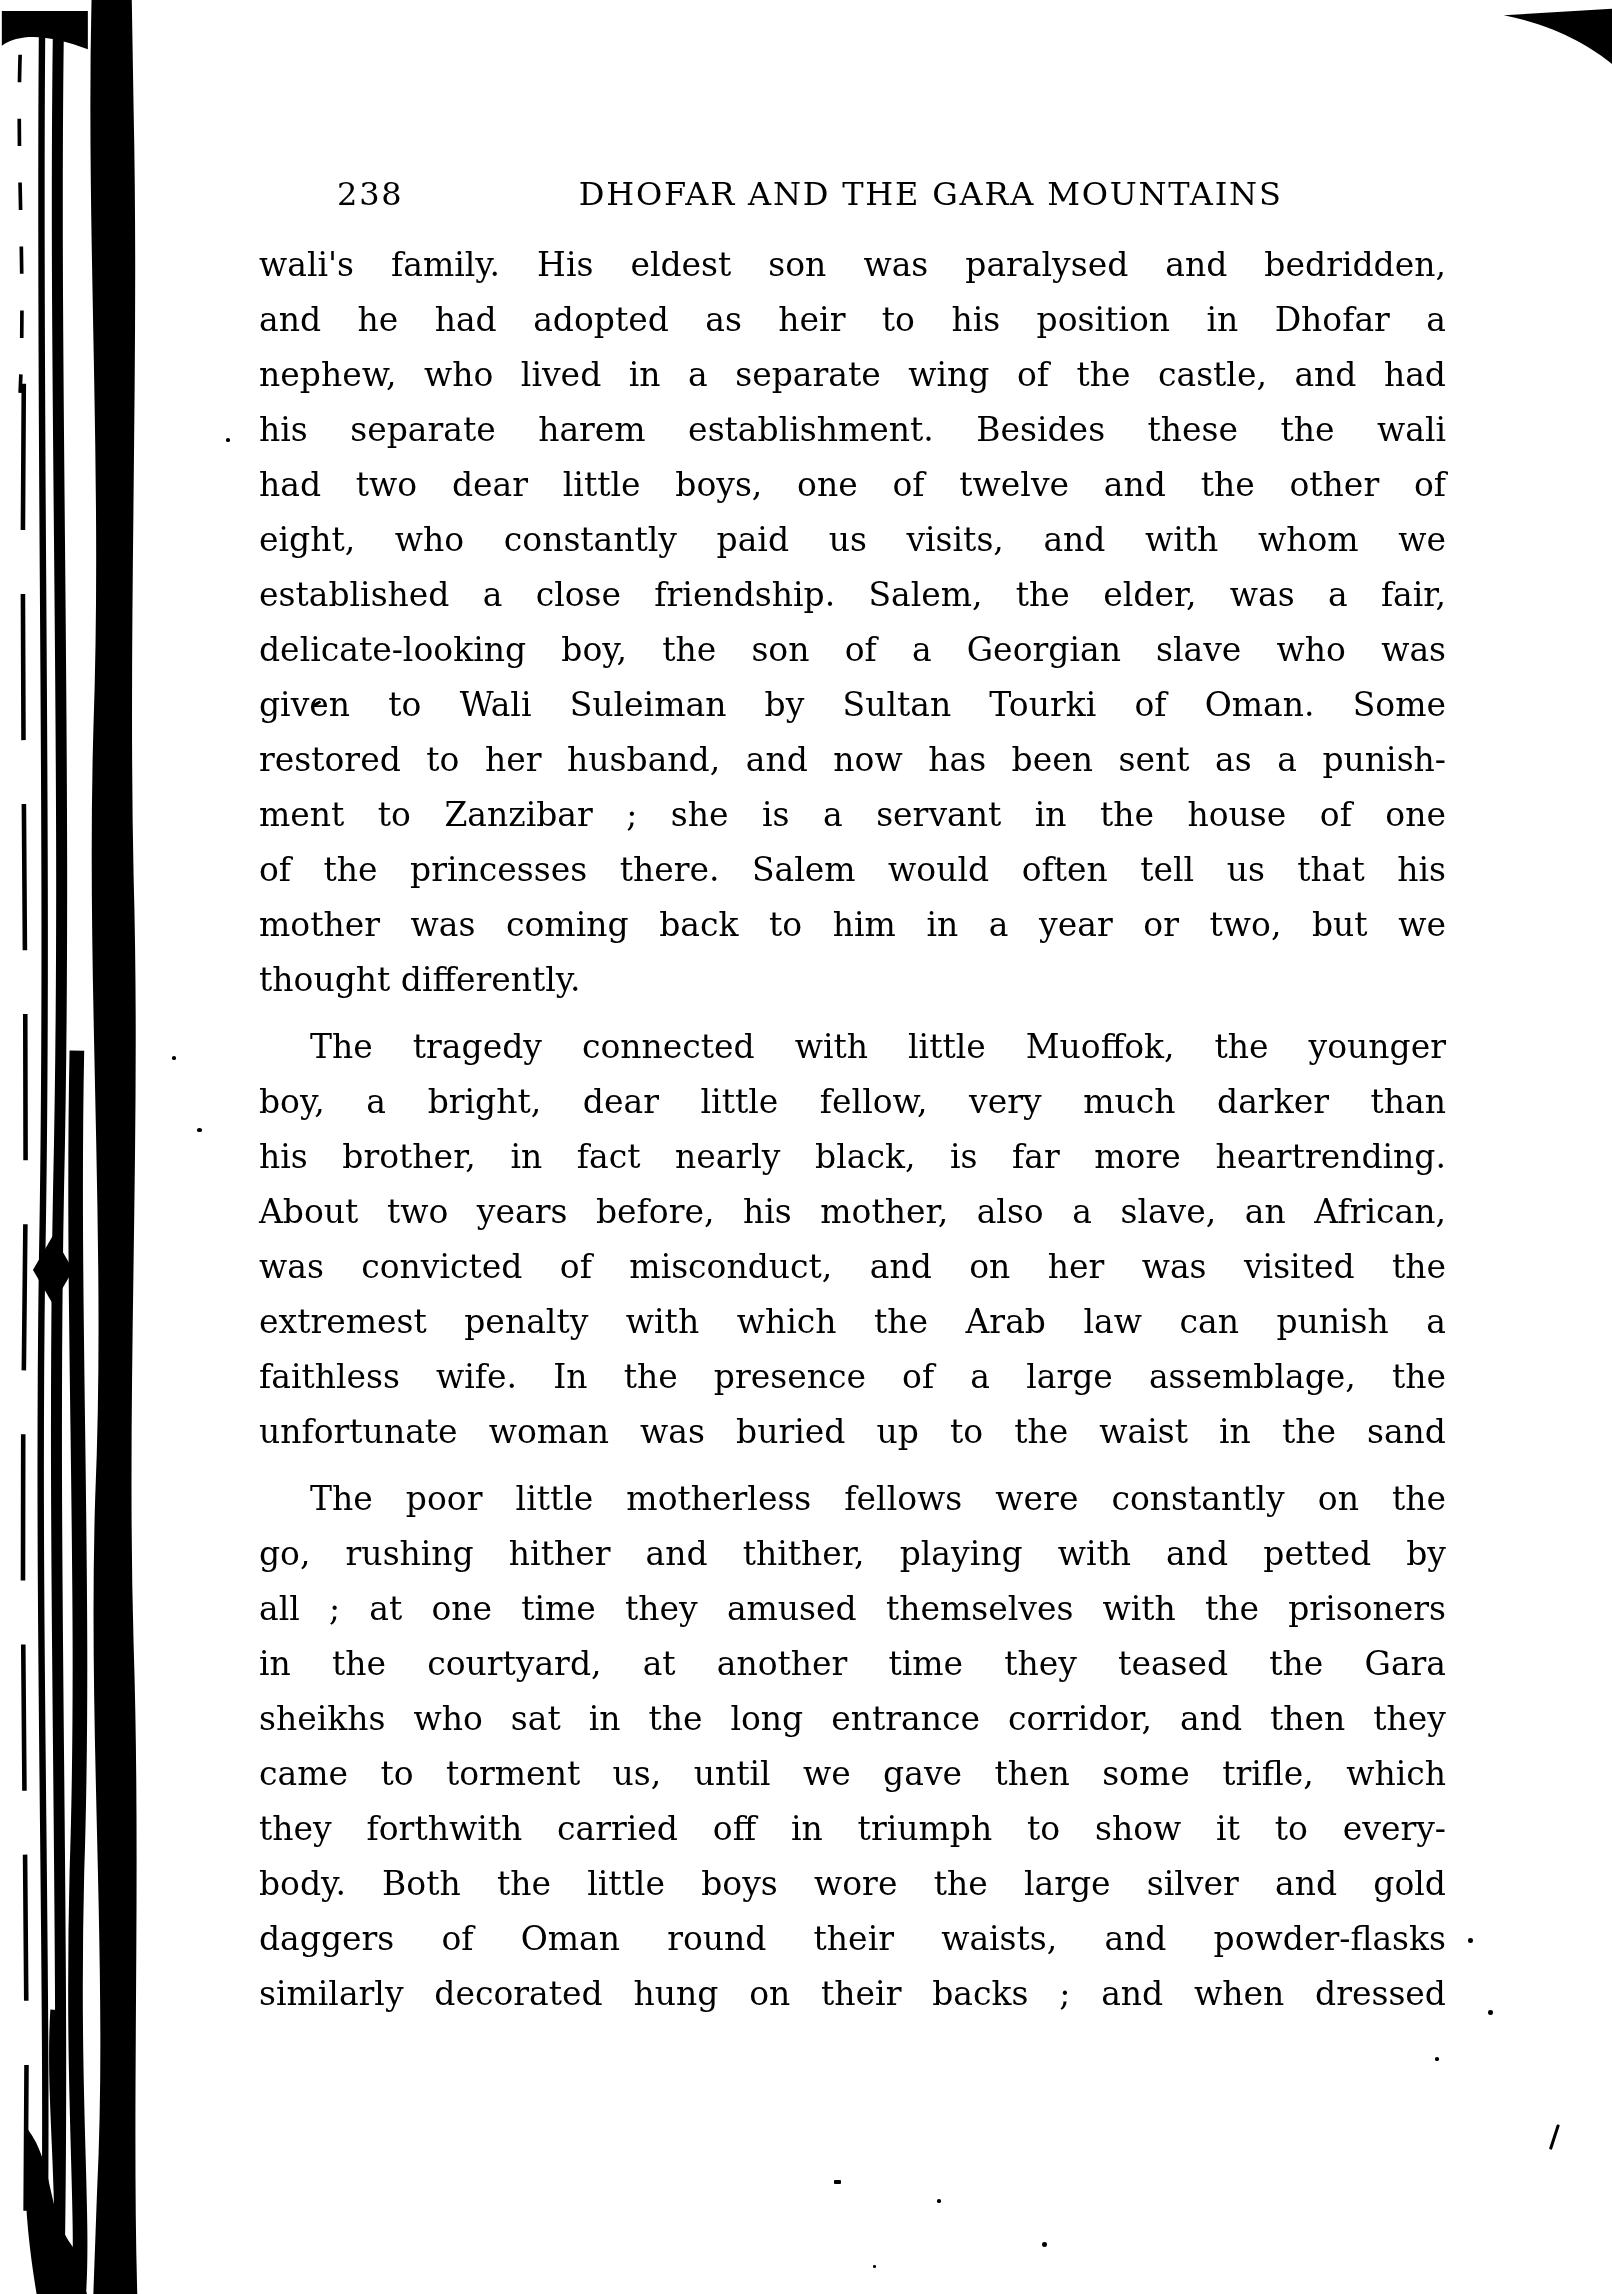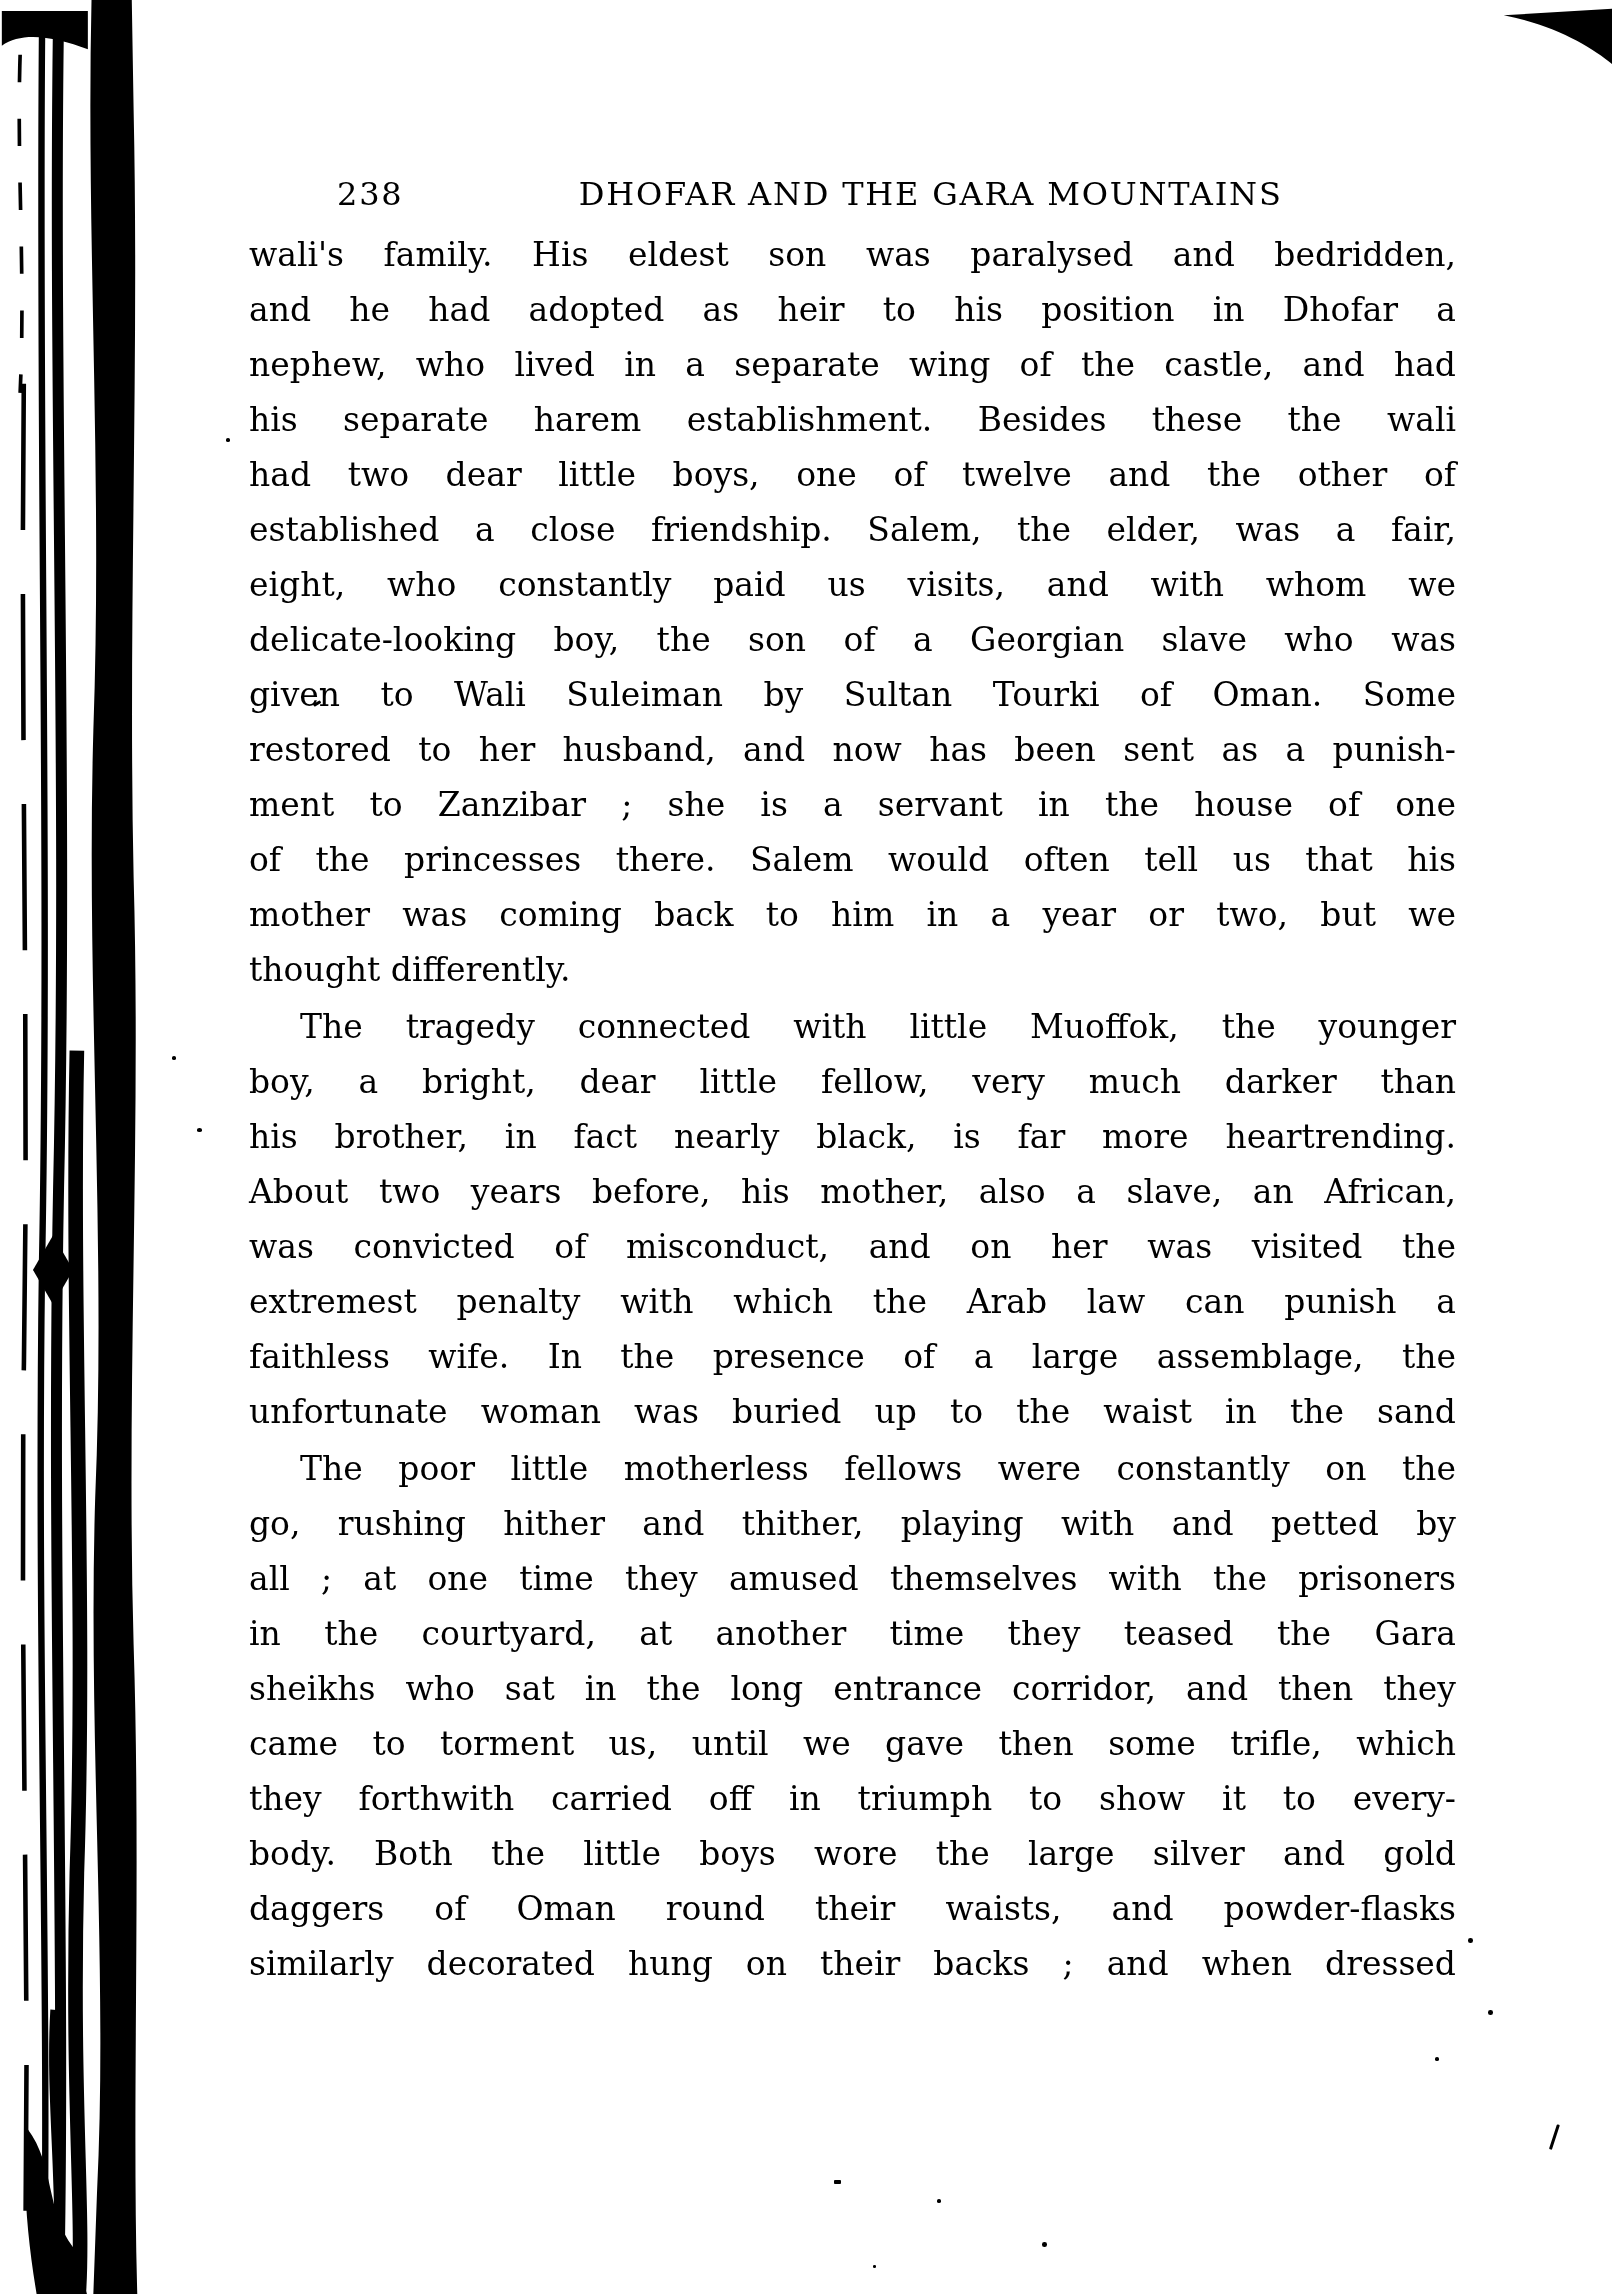--- a/index.html
+++ b/index.html
@@ -25,21 +25,21 @@
     font-size: 32px; line-height: 40px; letter-spacing: 1.8px;
   }
   .pageno { margin-left: 90px; }
   .running-title { flex: 1; text-align: center; }
   
   .body-text {
     position: absolute;
     left: 247px; top: 225px; width: 1211px;
     font-size: 33px; line-height: 55px;
   }
-  .para { margin: 2px; }
+  .para { margin: 12px; }
   .line {
     text-align: justify;
     text-align-last: justify;
     -moz-text-align-last: justify;
   }
   .line.indent { text-indent: 51px; }
   .line.end { text-align-last: left; -moz-text-align-last: left; }
 </style>
 </head>
 <body>
@@ -72,22 +72,22 @@
     <span class="running-title">DHOFAR AND THE GARA MOUNTAINS</span>
   </div>
 
   <div class="body-text">
       <div class="para">
         <div class="line">wali's family.  His eldest son was paralysed and bedridden,</div>
         <div class="line">and he had adopted as heir to his position in Dhofar a</div>
         <div class="line">nephew, who lived in a separate wing of the castle, and had</div>
         <div class="line">his separate harem establishment.  Besides these the wali</div>
         <div class="line">had two dear little boys, one of twelve and the other of</div>
+        <div class="line">eight, who constantly paid us visits, and with whom we</div>
         <div class="line">established a close friendship.  Salem, the elder, was a fair,</div>
-        <div class="line">eight, who constantly paid us visits, and with whom we</div>
         <div class="line">delicate-looking boy, the son of a Georgian slave who was</div>
         <div class="line">given to Wali Suleiman by Sultan Tourki of Oman.  Some</div>
         <div class="line">restored to her husband, and now has been sent as a punish-</div>
         <div class="line">ment to Zanzibar ; she is a servant in the house of one</div>
         <div class="line">of the princesses there.  Salem would often tell us that his</div>
         <div class="line">mother was coming back to him in a year or two, but we</div>
         <div class="line end">thought differently.</div>
       </div>
       <div class="para">
         <div class="line indent">The tragedy connected with little Muoffok, the younger</div>

